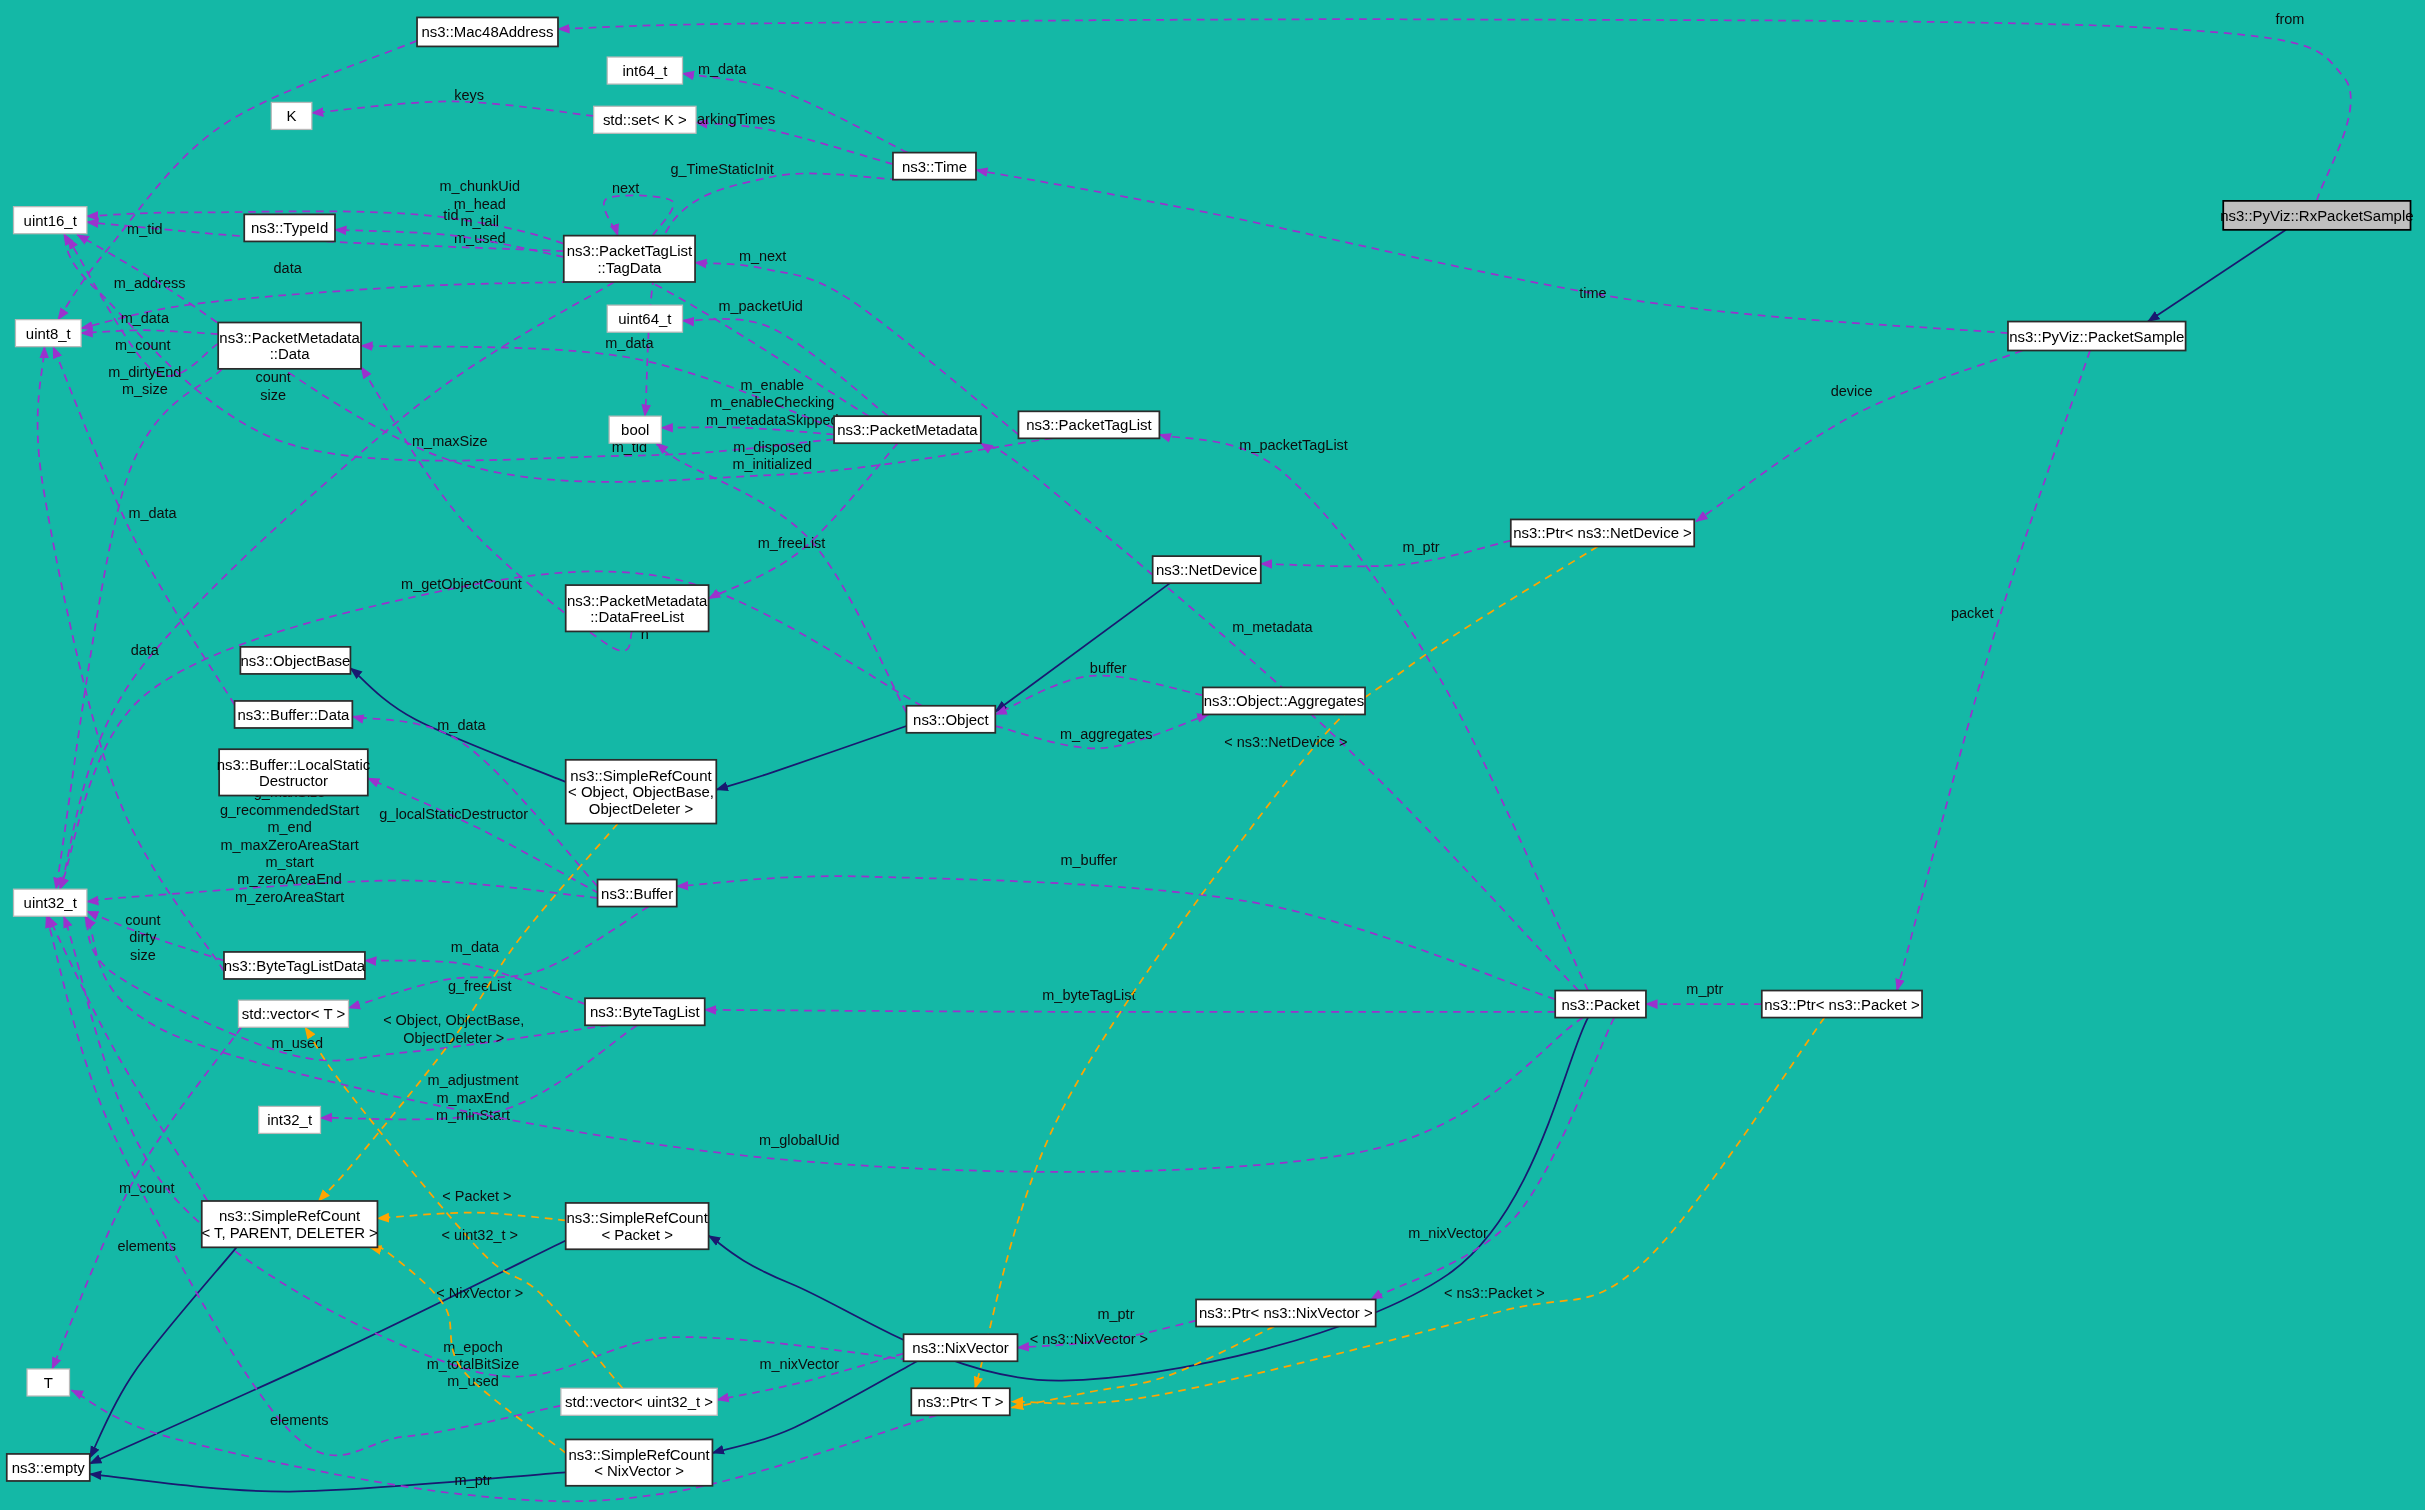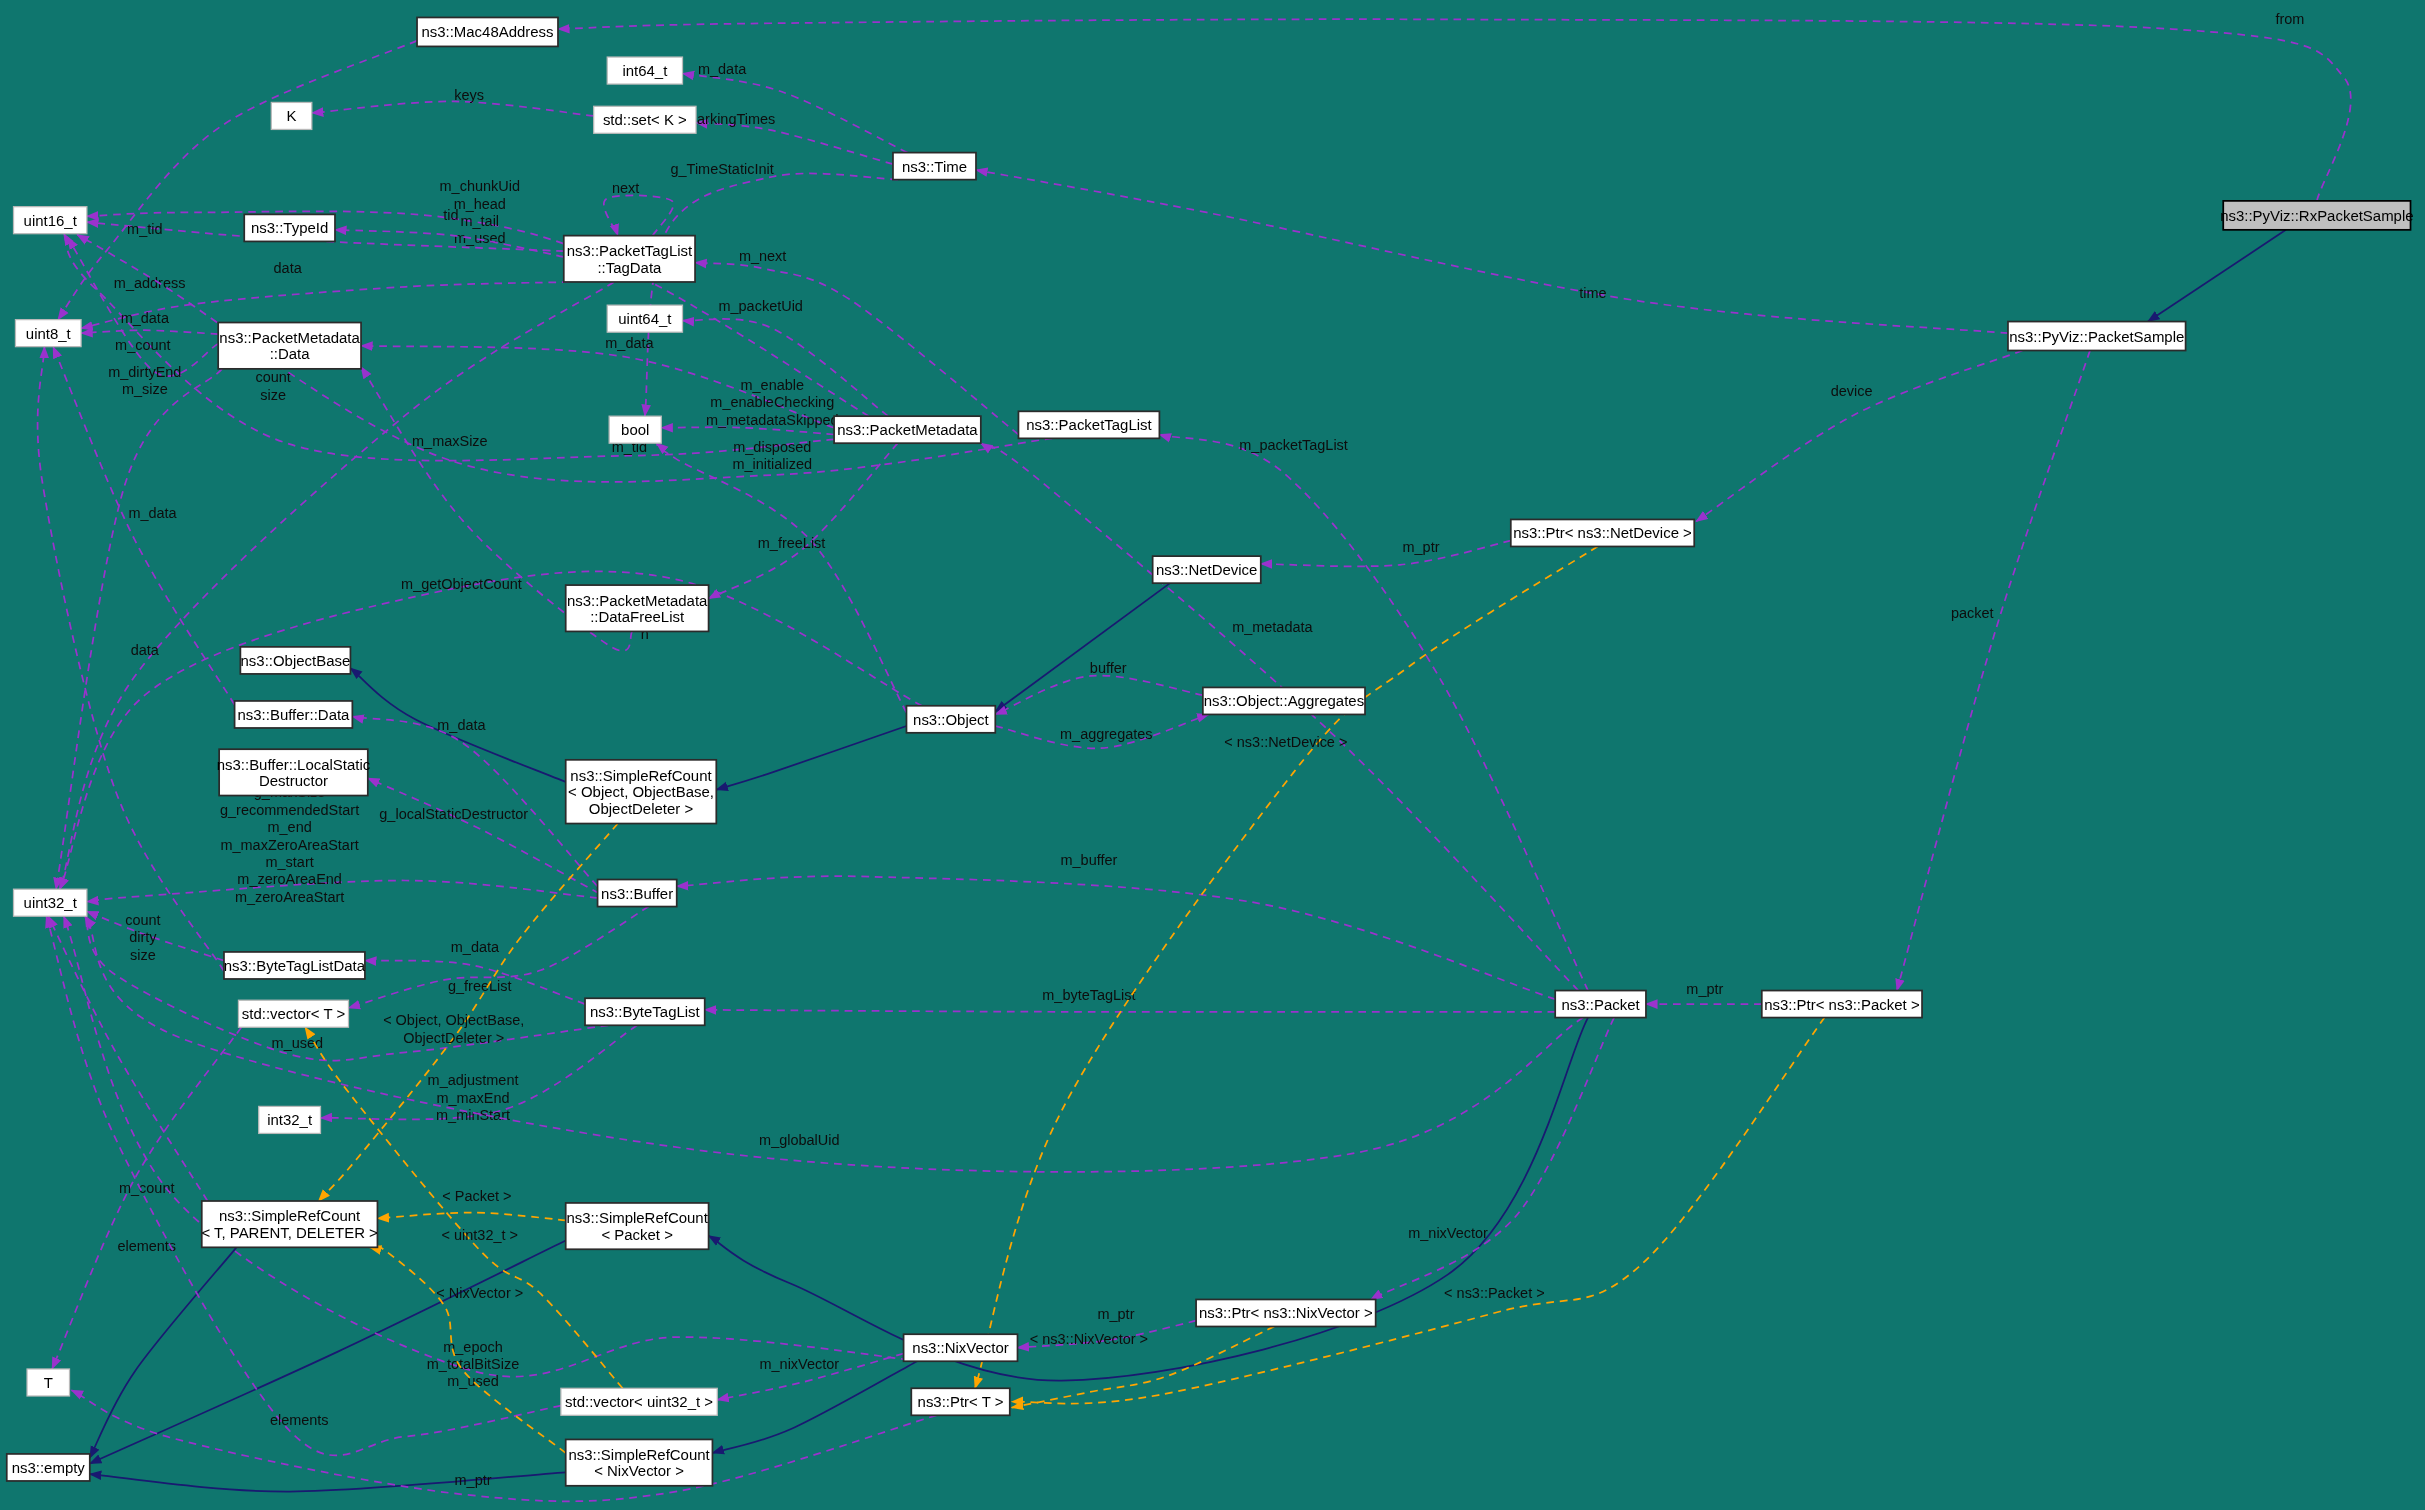--- a/index.html
+++ b/index.html
@@ -1,16 +1,16 @@
 <!DOCTYPE html>
 <html><head>
 <meta charset="utf-8">
 <style>
   html,body{margin:0;padding:0;background:#ffffff;}
-  #stage{width:2425px;height:1510px;position:relative;background:#0f766e;
+  #stage{width:2425px;height:1510px;position:relative;background:#14b8a6;
          font-family:"Liberation Sans", sans-serif;}
   svg{display:block;}
   text{font-family:"Liberation Sans", sans-serif;fill:#000000;}
   .node-label{font-size:15.5px;}
   .edge-label{font-size:15px;fill:#0d0d0d;}
 </style>
 </head>
 <body>
 
 <div id="stage">

